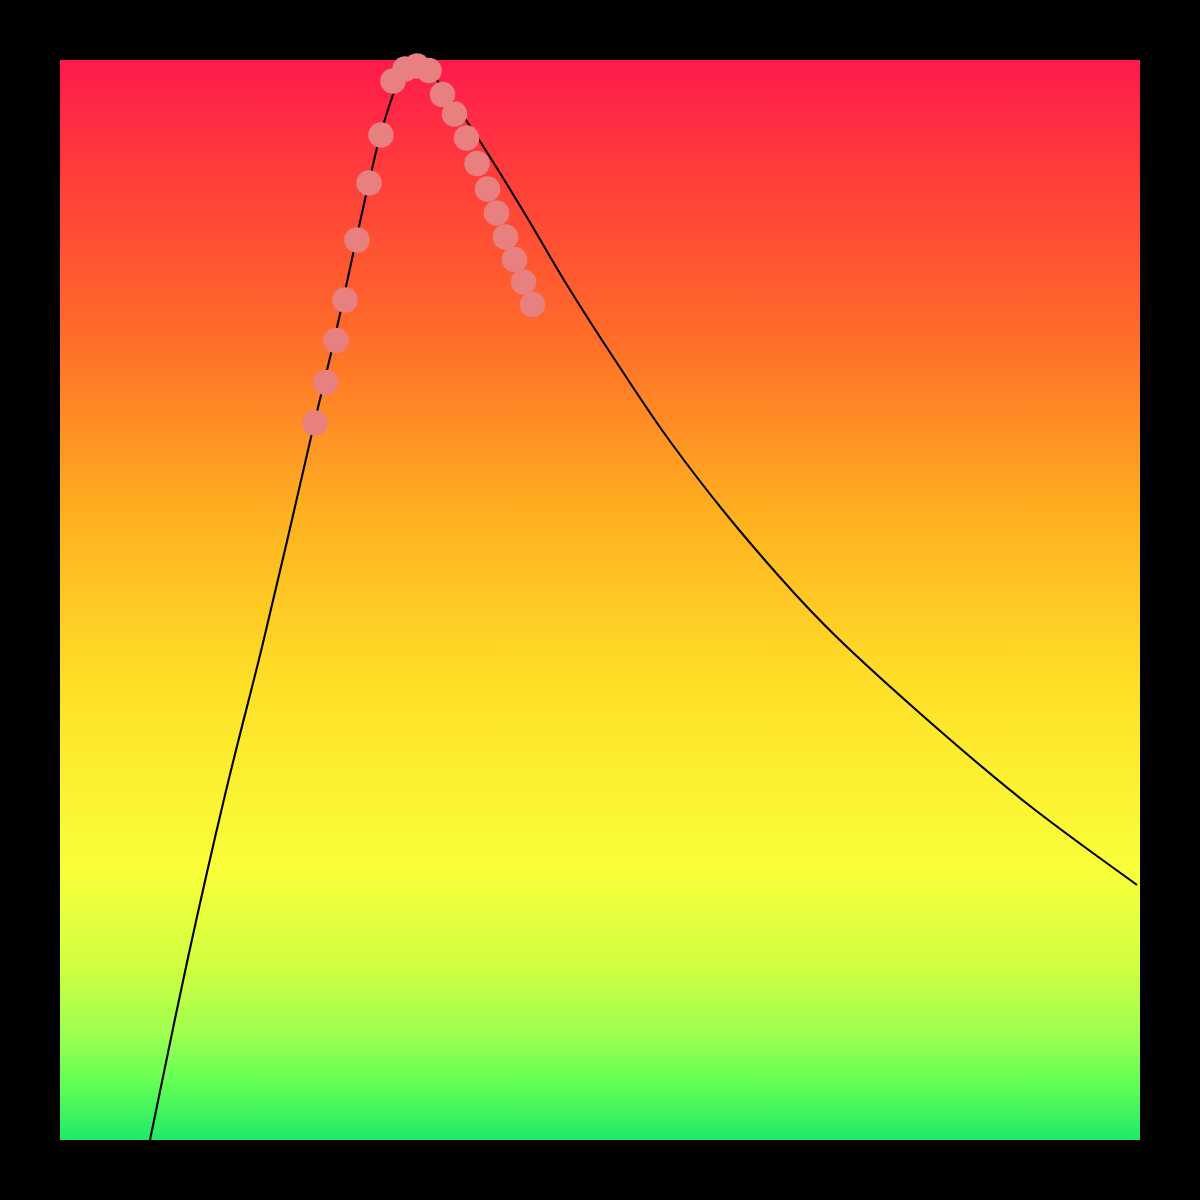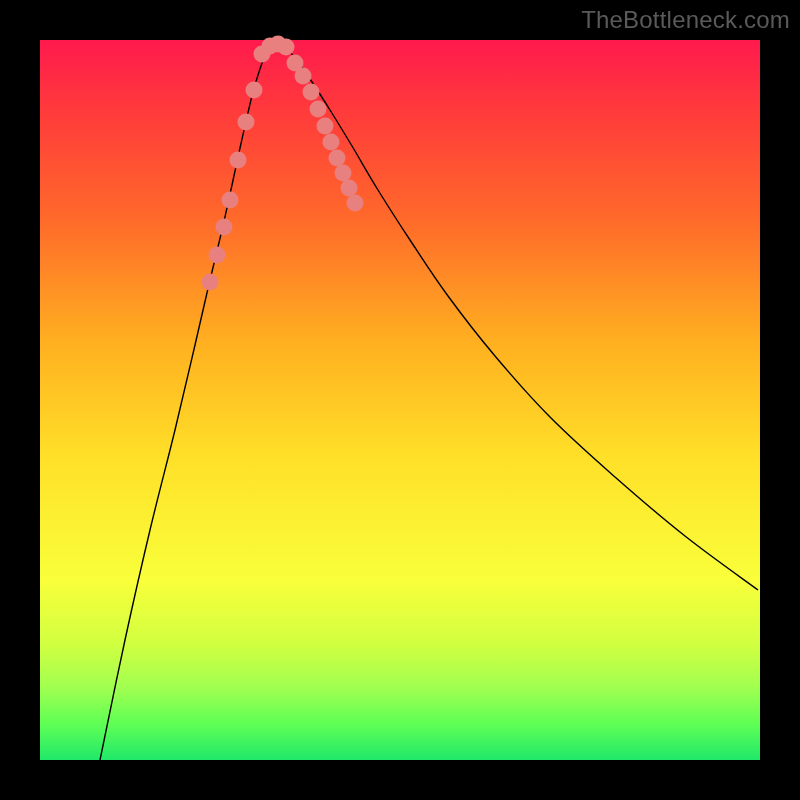--- a/index.html
+++ b/index.html
@@ -54,21 +54,20 @@
     color: #5a5a5a;
     letter-spacing: 0.2px;
     user-select: none;
   }
 </style>
 </head>
 <body>
 
 <div class="frame">
 
-  <div class="watermark">TheBottleneck.com</div>
 
   <div class="plot">
     <svg class="curve" viewBox="0 0 720 720" preserveAspectRatio="none">
       <path id="main-curve" fill="none" stroke="#000" stroke-width="1.4" d="M 60 720 C 64.5 698.4, 76 641.4, 85 600 C 94 558.6, 101 527.8, 110 490 C 119 452.2, 126.9 423.3, 135 390 C 143.1 356.7, 148.7 332, 155 305 C 161.3 278, 165.14 260.7, 170 240 C 174.86 219.3, 178.04 207.1, 182 190 C 185.96 172.9, 188.76 159.76, 192 145 C 195.24 130.24, 197.3 120.24, 200 108 C 202.7 95.76, 204.66 87.08, 207 77 C 209.34 66.92, 210.84 60.1, 213 52 C 215.16 43.9, 217.02 38.12, 219 32 C 220.98 25.88, 222.2 22.14, 224 18 C 225.8 13.86, 227.2 11.52, 229 9 C 230.8 6.48, 232.02 4.9, 234 4 C 235.98 3.1, 237.48 2.92, 240 4 C 242.52 5.08, 244.76 6.76, 248 10 C 251.24 13.24, 253.68 16.240000000000002, 258 22 C 262.32 27.759999999999998, 266.24 33.36, 272 42 C 277.76 50.64, 282.8 58.480000000000004, 290 70 C 297.2 81.52, 303.36 91.6, 312 106 C 320.64 120.4, 327.56 133.08, 338 150 C 348.44 166.92, 357.4 180.92000000000002, 370 200 C 382.6 219.07999999999998, 392.7 235.12, 408 256 C 423.3 276.88, 436.64 294.22, 455 316 C 473.36 337.78, 488.4 355.22, 510 377 C 531.6 398.78, 550.7 415.58, 575 437 C 599.3 458.42, 619.26 475.66, 645 496 C 670.74 516.34, 704.86 540.28, 718 550"></path>
       <g id="dots">
           <circle cx="170" cy="242" r="8.5" fill="#e88080"></circle>
           <circle cx="177" cy="215" r="8.5" fill="#e88080"></circle>
           <circle cx="184" cy="187" r="8.5" fill="#e88080"></circle>
           <circle cx="190" cy="160" r="8.5" fill="#e88080"></circle>
           <circle cx="198" cy="120" r="8.5" fill="#e88080"></circle>

